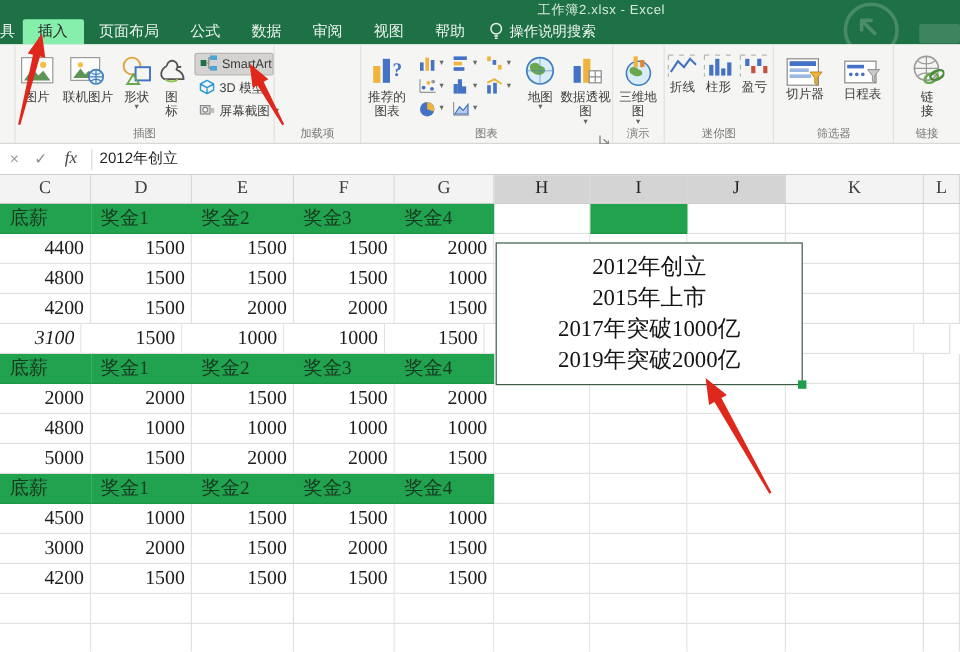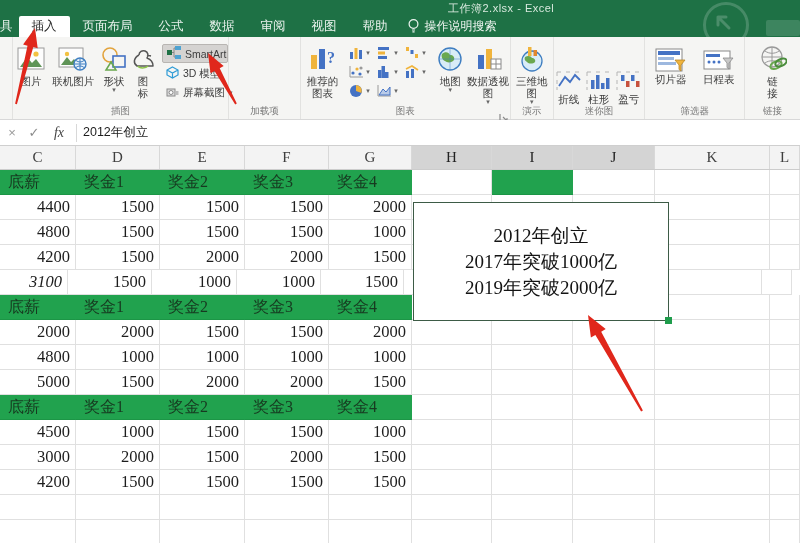--- a/index.html
+++ b/index.html
@@ -11,21 +11,21 @@
   
   .chrome{position:absolute;left:0;top:0;width:800px;height:37px;background:#1e7145;}
   .win-title{position:absolute;left:448px;top:1px;font-size:11px;color:#d8e9de;letter-spacing:.5px;}
   .watermark{position:absolute;left:703px;top:2px;width:46px;height:46px;border:3px solid rgba(255,255,255,.18);
     border-radius:50%;box-sizing:border-box;}
   .watermark svg{position:absolute;left:8px;top:8px;}
   .wm-rect{position:absolute;left:766px;top:20px;width:34px;height:16px;background:rgba(255,255,255,.14);border-radius:2px;}
   .tabrow{position:absolute;left:0;bottom:0;height:21px;display:flex;align-items:flex-end;}
   .tab{height:21px;line-height:21px;padding:0 13px;font-size:12.5px;color:#eaf3ee;cursor:default;}
   .tab.partial{padding:0 6px 0 2px;margin-left:-2px;}
-  .tab.active{background:#ffffff;color:#262626;border-radius:2px 2px 0 0;}
+  .tab.active{background:#86efac;color:#262626;border-radius:2px 2px 0 0;}
   .searchbox{display:flex;align-items:center;height:21px;margin-left:6px;color:#f0f6f2;font-size:12px;gap:5px;}
   
   .ribbon{position:absolute;left:0;top:37px;width:800px;height:83px;background:#f5f5f3;
     border-bottom:1px solid #d8d8d8;display:flex;box-sizing:border-box;}
   .rgroup{position:relative;height:100%;border-right:1px solid #e2e2e0;box-sizing:border-box;}
   .rgroup-label{position:absolute;bottom:1px;left:0;right:0;text-align:center;font-size:9.5px;color:#777;}
   .ritems{display:flex;align-items:flex-start;padding-top:4px;height:64px;}
   .bigbtn{display:flex;flex-direction:column;align-items:center;justify-content:flex-start;
     font-size:10.5px;color:#3c3c3c;text-align:center;line-height:12px;padding-top:2px;cursor:default;}
   .bigbtn .ic{height:32px;display:flex;align-items:center;justify-content:center;}
@@ -312,21 +312,21 @@
             </svg>
         </span>
         <span>三维地图</span>
         <span class="dd">▾</span>
       </div>
     </div>
     <div class="rgroup-label">演示</div>
   </div>
 
   <div class="rgroup" style="width:92px;">
-    <div class="ritems" style="padding-top:17px;align-items:center;">
+    <div class="ritems" style="padding-top:4px;">
       <div class="bigbtn" style="width:30px;">
         <span class="ic" style="height:24px;">
           <svg width="26" height="20" viewBox="0 0 26 20">
               <path d="M1,1 h4 M10,1 h4 M19,1 h4 M1,1 v4 M1,9 v4 M1,16 v3" stroke="#b5b5b5" fill="none"></path>
               <path d="M3,15 L9,6 L14,11 L19,4 L24,9" stroke="#4472c4" stroke-width="1.8" fill="none"></path>
             </svg>
         </span>
         <span>折线</span>
       </div>
       <div class="bigbtn" style="width:30px;">
@@ -605,20 +605,21 @@
       <div class="gcell" style="width: 80px;"></div>
       <div class="gcell" style="width: 81px;"></div>
       <div class="gcell" style="width: 82px;"></div>
       <div class="gcell" style="width: 115px;"></div>
       <div class="gcell" style="width: 30px;"></div>
     </div>
   </div>
 
 <div class="tbox">
   <div class="tbox-line">2012年创立</div>
+  <div class="tbox-line">2015年上市</div>
   <div class="tbox-line">2017年突破1000亿</div>
   <div class="tbox-line">2019年突破2000亿</div>
   <span class="tbox-handle"></span>
 </div>
 
 <svg class="arrows">
   <polygon points="35,28 23.1,44.6 27.5,45.7 15.1,103.8 16.9,104.2 33.3,47.1 37.7,48.2" fill="#e0271b"></polygon>
   <polygon points="208,53 210.5,73.2 214.5,71 235.2,104.4 236.8,103.6 219.7,68.2 223.7,66" fill="#e0271b"></polygon>
   <polygon points="588,315 590.9,337.5 595.4,334.9 641.1,411.5 642.9,410.5 601.2,331.7 605.7,329.1" fill="#e0271b"></polygon>
 </svg>

